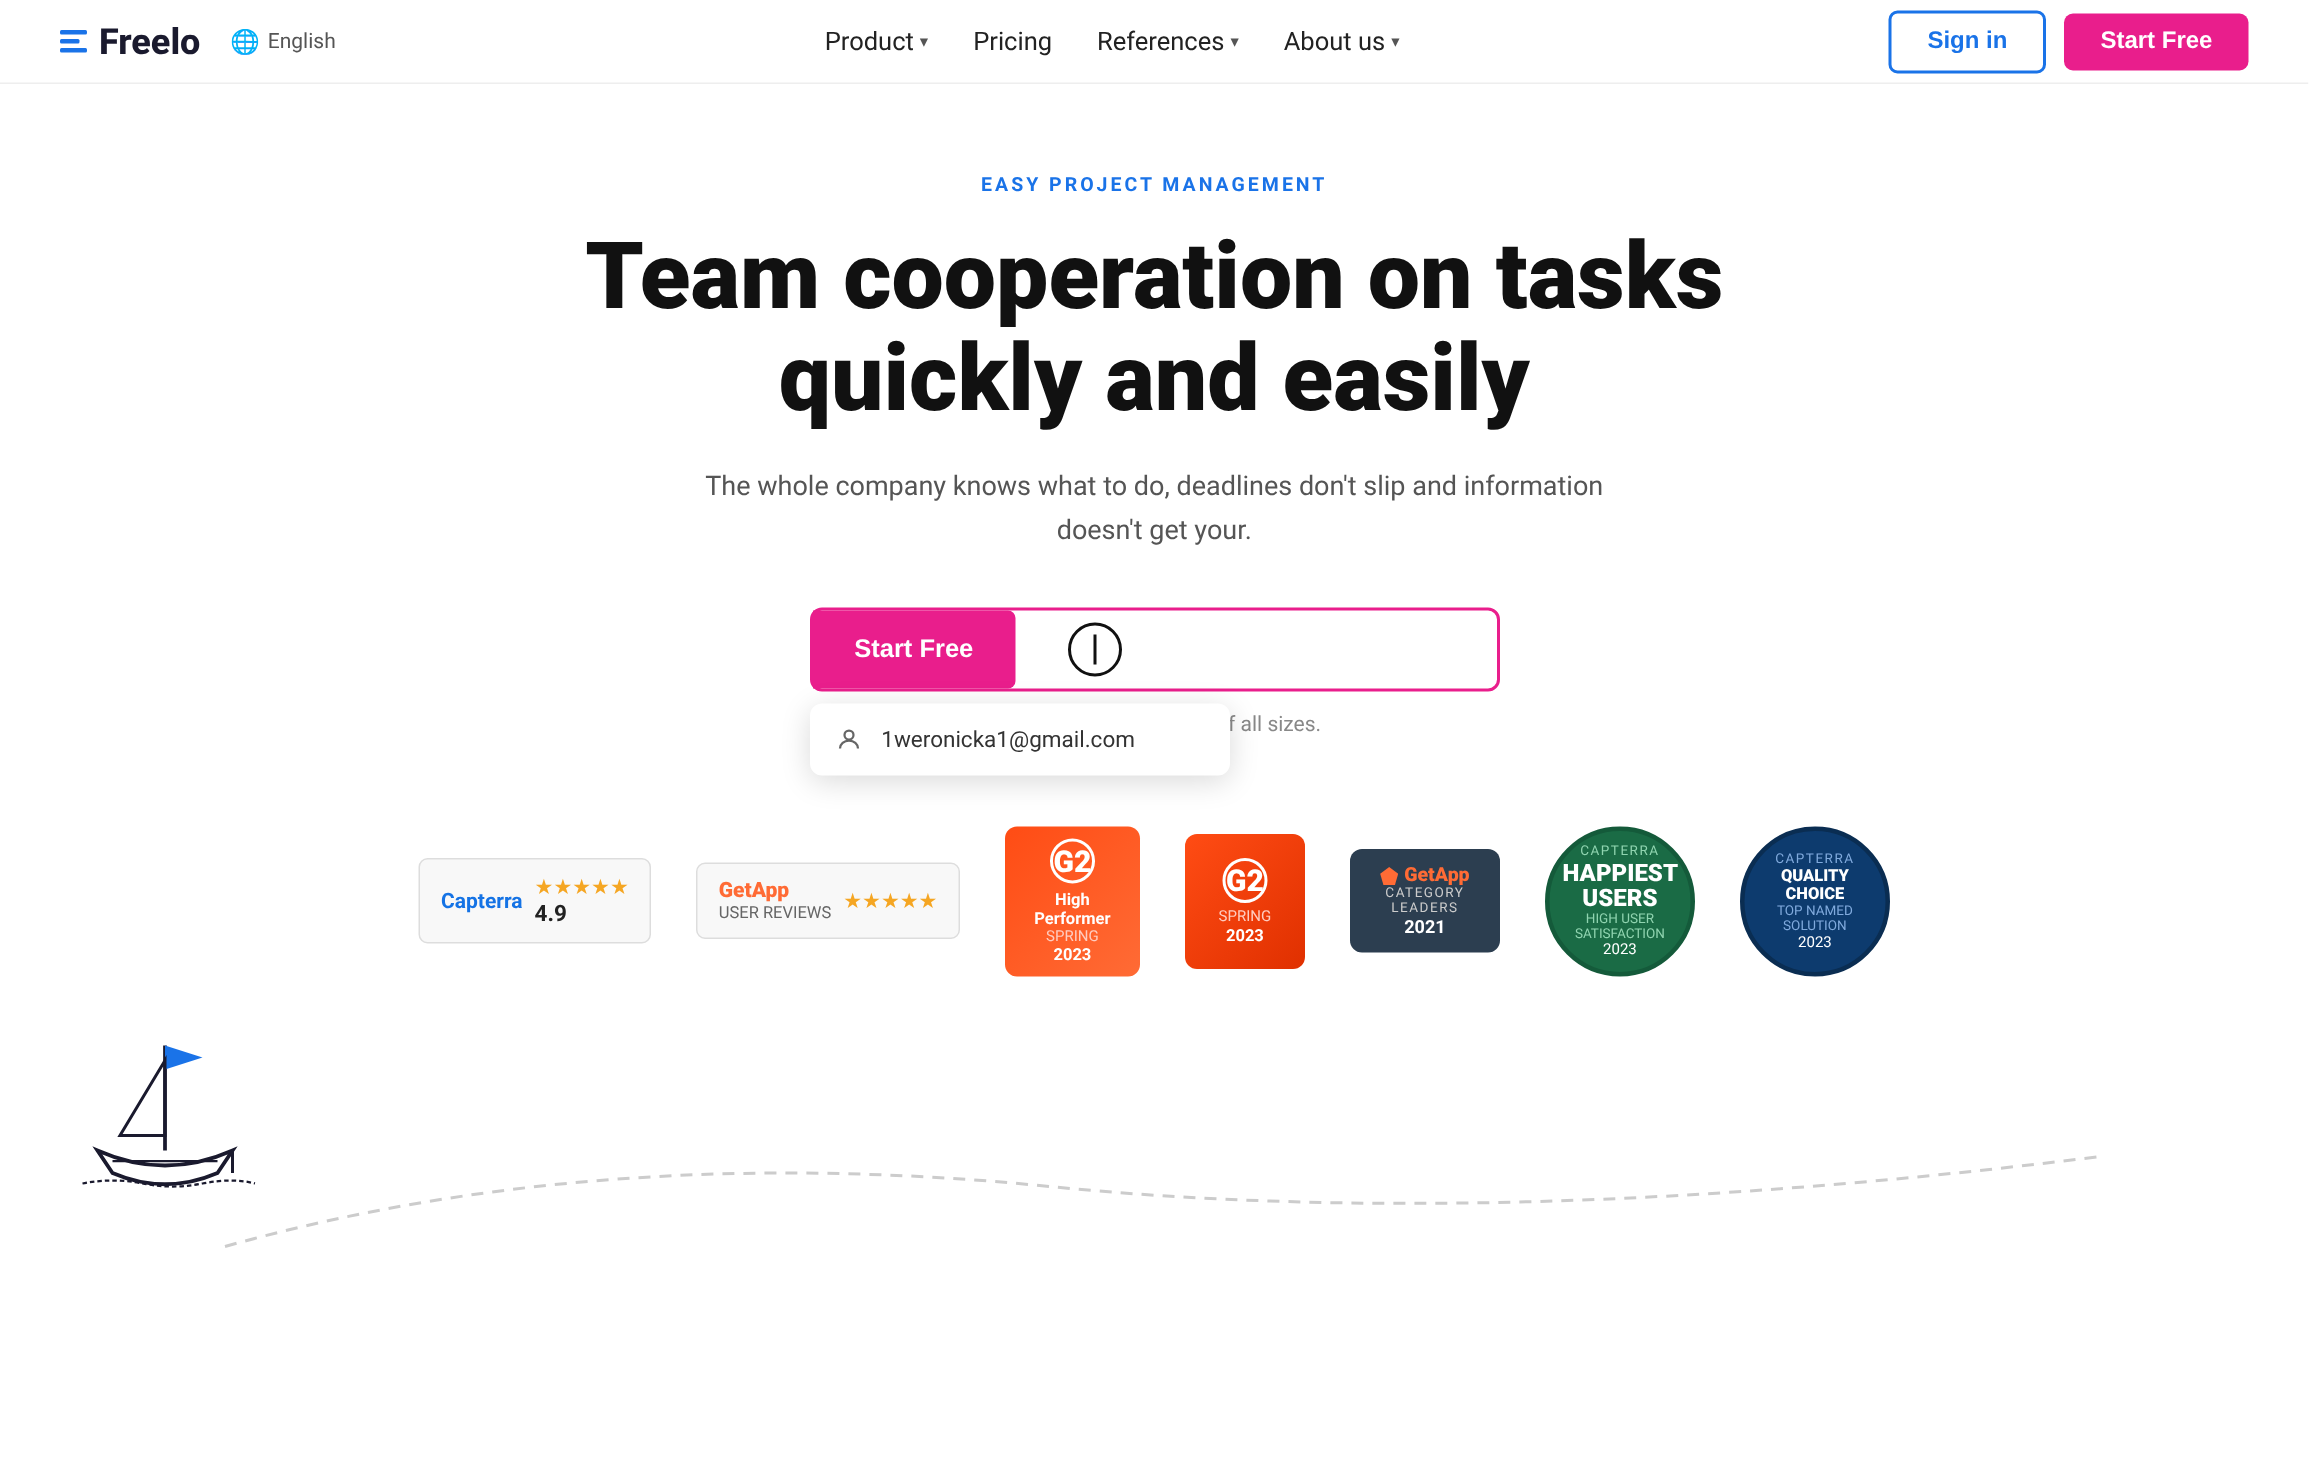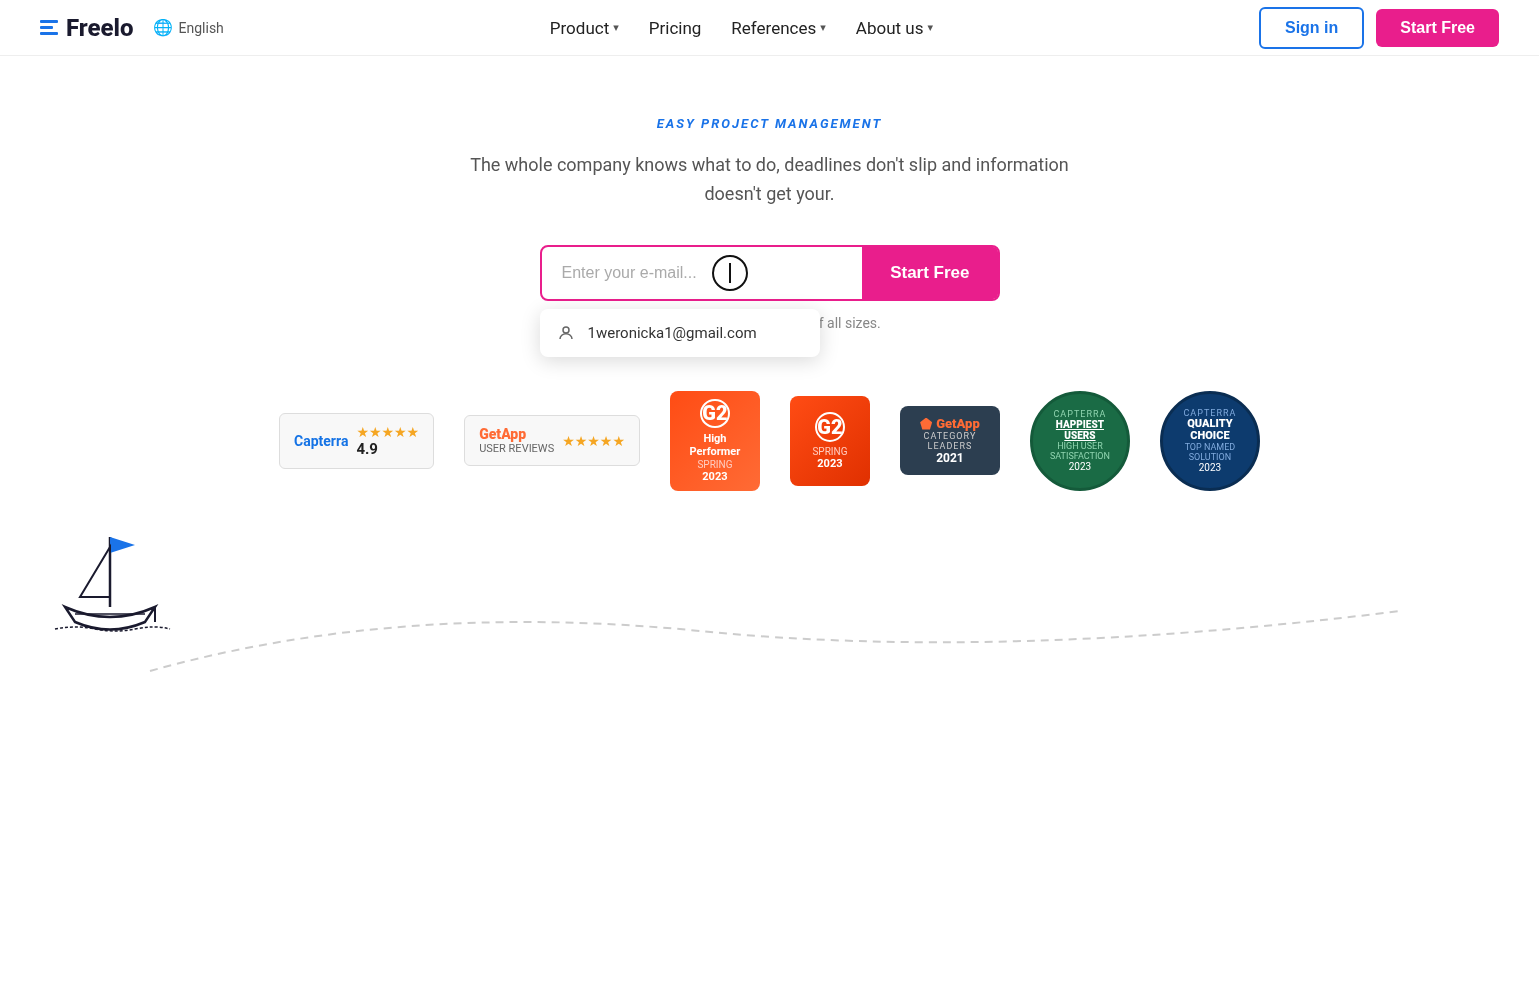--- a/index.html
+++ b/index.html
@@ -103,21 +103,20 @@
       padding: 60px 20px 20px;
       position: relative;
     }
     .hero-badge {
       font-size: 13px;
       font-weight: 700;
       color: #1a73e8;
       letter-spacing: 2px;
       text-transform: uppercase;
       margin-bottom: 20px;
-      font-style: italic;
     }
     .hero-title {
       font-size: 62px;
       font-weight: 900;
       line-height: 1.1;
       color: #111;
       max-width: 800px;
       margin: 0 auto 24px;
     }
     .hero-subtitle {
@@ -332,21 +331,21 @@
       display: flex;
       flex-direction: column;
       align-items: center;
       justify-content: center;
       color: #fff;
       text-align: center;
       padding: 10px;
       border: 3px solid #145a3a;
     }
     .happiest-brand { font-size: 9px; color: #90d4b0; letter-spacing: 1px; text-transform: uppercase; }
-    .happiest-title { font-size: 10px; font-weight: 900; line-height: 1.1; text-transform: uppercase; text-decoration: underline; }
+    .happiest-title { font-size: 16px; font-weight: 900; line-height: 1.1; text-transform: uppercase; }
     .happiest-sub { font-size: 9px; color: #90d4b0; }
     .happiest-year { font-size: 10px; }
 
     
     .badge-quality {
       width: 100px;
       height: 100px;
       background: #0d3b6e;
       border-radius: 50%;
       display: flex;
@@ -423,26 +422,26 @@
   </nav>
 
   <div class="header-actions">
     <button class="btn-signin">Sign in</button>
     <button class="btn-start">Start Free</button>
   </div>
 </header>
 
 <section class="hero">
   <div class="hero-badge">EASY PROJECT MANAGEMENT</div>
+  <h1 class="hero-title">Team cooperation on tasks quickly and easily</h1>
   <p class="hero-subtitle">The whole company knows what to do, deadlines don't slip and information doesn't get your.</p>
 
   
   <div class="email-form-wrapper">
     <div class="email-form">
-      <input class="email-input" type="email" placeholder="Enter your e-mail..." style="">
 
       <div class="cursor-circle">
         <div class="cursor-line"></div>
       </div>
       <button class="btn-form-start">Start Free</button>
     </div>
 
     
     <div class="autocomplete-dropdown">
       <div class="autocomplete-item">

